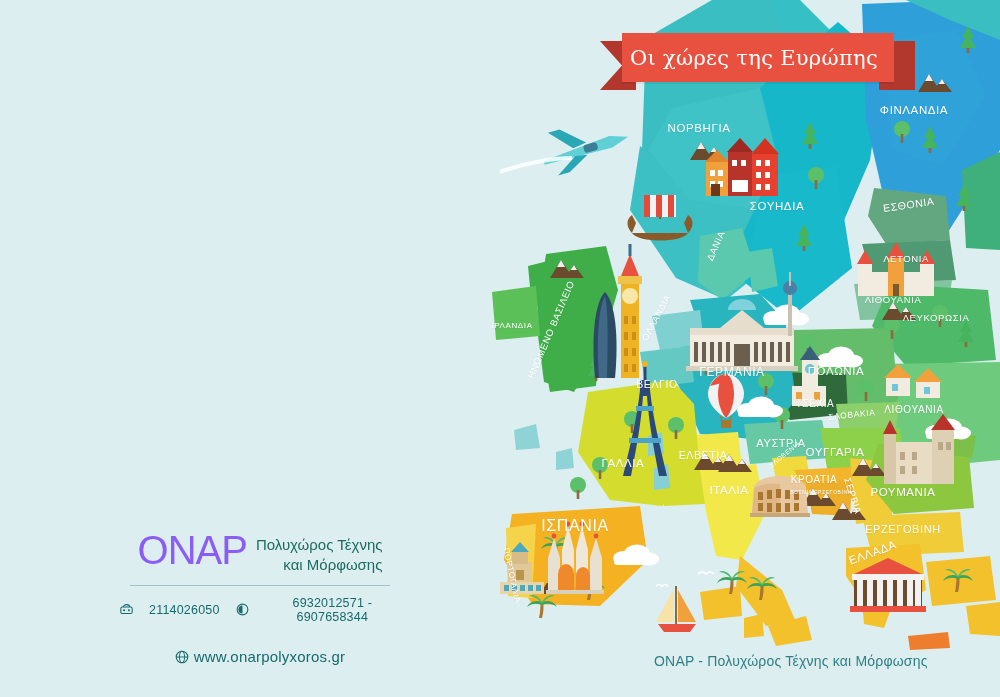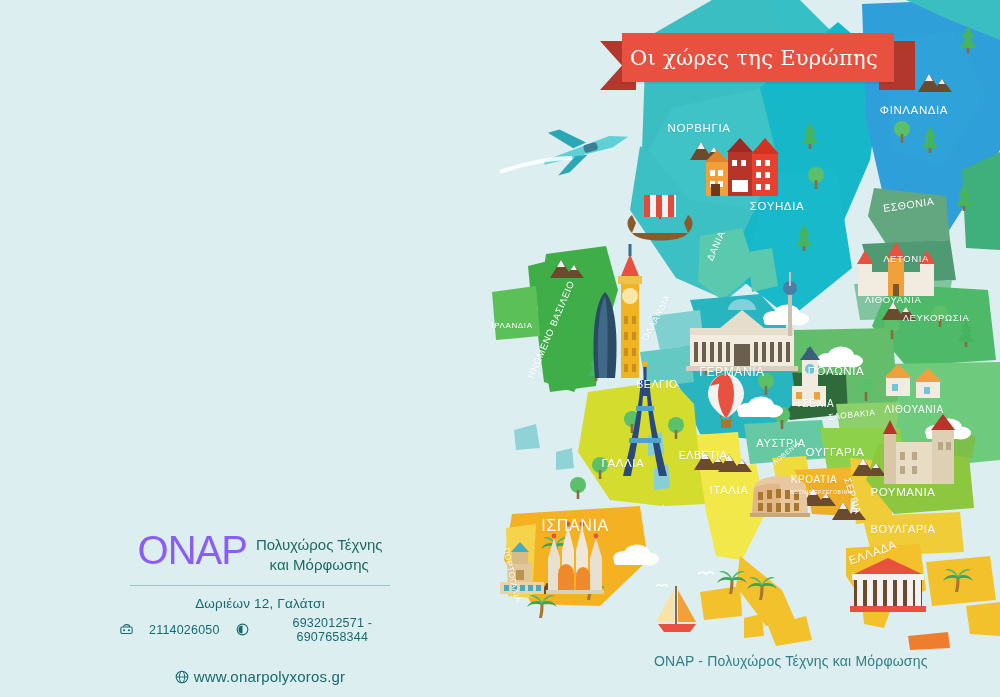--- a/index.html
+++ b/index.html
@@ -47,21 +47,21 @@
   
   .logo-block{position:absolute;left:120px;top:530px;width:280px;}
   .logo-row{display:flex;align-items:flex-start;justify-content:center;gap:9px;}
   .logo-mark{
     font-family:"Liberation Sans", sans-serif;
     font-size:40px;letter-spacing:-1px;color:#8b5cf6;line-height:1;
     font-weight:400;
   }
   .logo-tagline{
     color:#1d6b60;font-size:15px;line-height:1.35;padding-top:5px;
-    font-family:"Liberation Sans", sans-serif;text-align:center;
+    font-family:"Liberation Sans", sans-serif;text-align:right;
   }
   .logo-rule{height:1px;background:#9cc3c6;margin:9px 10px 10px 10px;}
   .contact{text-align:center;color:#176a6c;font-family:"Liberation Sans", sans-serif;}
   .contact .addr{font-size:13.5px;margin-bottom:5px;letter-spacing:.2px;}
   .contact .phones{font-size:12.5px;display:flex;justify-content:center;align-items:center;gap:16px;letter-spacing:.2px;}
   .contact .site{font-size:15px;margin-top:24px;display:flex;justify-content:center;align-items:center;gap:6px;letter-spacing:.2px;}
   .mini-ic{display:inline-block;width:13px;height:13px;vertical-align:-2px;}
   .mini-ic svg{display:block;}
 
   
@@ -500,21 +500,21 @@
       <div class="clabel" style="left: 512px; top: 325px; font-size: 8px; transform: translate(-50%, -50%) rotate(0deg);">ΙΡΛΑΝΔΙΑ</div>
       <div class="clabel" style="left: 623px; top: 463px; font-size: 11.5px; transform: translate(-50%, -50%) rotate(0deg);">ΓΑΛΛΙΑ</div>
       <div class="clabel" style="left: 703px; top: 455px; font-size: 10.5px; transform: translate(-50%, -50%) rotate(0deg);">ΕΛΒΕΤΙΑ</div>
       <div class="clabel" style="left: 781px; top: 443px; font-size: 11px; transform: translate(-50%, -50%) rotate(0deg);">ΑΥΣΤΡΙΑ</div>
       <div class="clabel" style="left: 835px; top: 452px; font-size: 11.5px; transform: translate(-50%, -50%) rotate(0deg);">ΟΥΓΓΑΡΙΑ</div>
       <div class="clabel" style="left: 789px; top: 466px; font-size: 6.5px; transform: translate(-50%, -50%) rotate(-40deg);">ΣΛΟΒΕΝΙΑ</div>
       <div class="clabel" style="left: 814px; top: 479px; font-size: 10px; transform: translate(-50%, -50%) rotate(0deg);">ΚΡΟΑΤΙΑ</div>
       <div class="clabel" style="left: 821px; top: 492px; font-size: 5px; transform: translate(-50%, -50%) rotate(0deg);">ΒΟΣΝΙΑ ΕΡΖΕΓΟΒΙΝΗ</div>
       <div class="clabel" style="left: 866px; top: 478px; font-size: 9.5px; transform: translate(-50%, -50%) rotate(72deg);">ΣΕΡΒΙΑ</div>
       <div class="clabel" style="left: 903px; top: 492px; font-size: 11.5px; transform: translate(-50%, -50%) rotate(0deg);">ΡΟΥΜΑΝΙΑ</div>
-      <div class="clabel" style="left: 903px; top: 529px; font-size: 11px; transform: translate(-50%, -50%) rotate(0deg);">ΒΟΥΛΓΑΡΙΑ</div>
+      <div class="clabel" style="left: 903px; top: 529px; font-size: 11px; transform: translate(-50%, -50%) rotate(0deg);">ΕΡΖΕΓΟΒΙΝΗ</div>
       <div class="clabel" style="left: 874px; top: 561px; font-size: 11.5px; transform: translate(-50%, -50%) rotate(-20deg);">ΕΛΛΑΔΑ</div>
       <div class="clabel" style="left: 729px; top: 490px; font-size: 11.5px; transform: translate(-50%, -50%) rotate(0deg);">ΙΤΑΛΙΑ</div>
       <div class="clabel" style="left: 536px; top: 526px; font-size: 16px; transform: translate(-50%, -50%) rotate(0deg); margin-left: 39px;">ΙΣΠΑΝΙΑ</div>
       <div class="clabel" style="left: 534px; top: 548px; font-size: 8px; transform: translate(-50%, -50%) rotate(78deg);">ΠΟΡΤΟΓΑΛΙΑ</div>
     </div>
 
   <div class="banner">
     <div class="tail left"></div>
     <div class="tail right"></div>
     <div class="body"></div>
@@ -524,21 +524,20 @@
   <div class="logo-block">
     <div class="logo-row">
       <div class="logo-mark">ΟΝΑΡ</div>
       <div class="logo-tagline">
         <div>Πολυχώρος Τέχνης</div>
         <div>και Μόρφωσης</div>
       </div>
     </div>
     <div class="logo-rule"></div>
     <div class="contact">
-      <div class="addr">Δωριέων 12, Γαλάτσι</div>
       <div class="phones">
         <span class="mini-ic">
           <svg viewBox="0 0 16 16" width="13" height="13">
               <rect x="1" y="5" width="14" height="8" rx="2" fill="none" stroke="#176a6c" stroke-width="1.3"></rect>
               <circle cx="5" cy="9" r="1.3" fill="#176a6c"></circle>
               <circle cx="11" cy="9" r="1.3" fill="#176a6c"></circle>
               <path d="M4 5 a4 3 0 0 1 8 0" fill="none" stroke="#176a6c" stroke-width="1.3"></path>
             </svg>
         </span>
         <span>2114026050</span>

